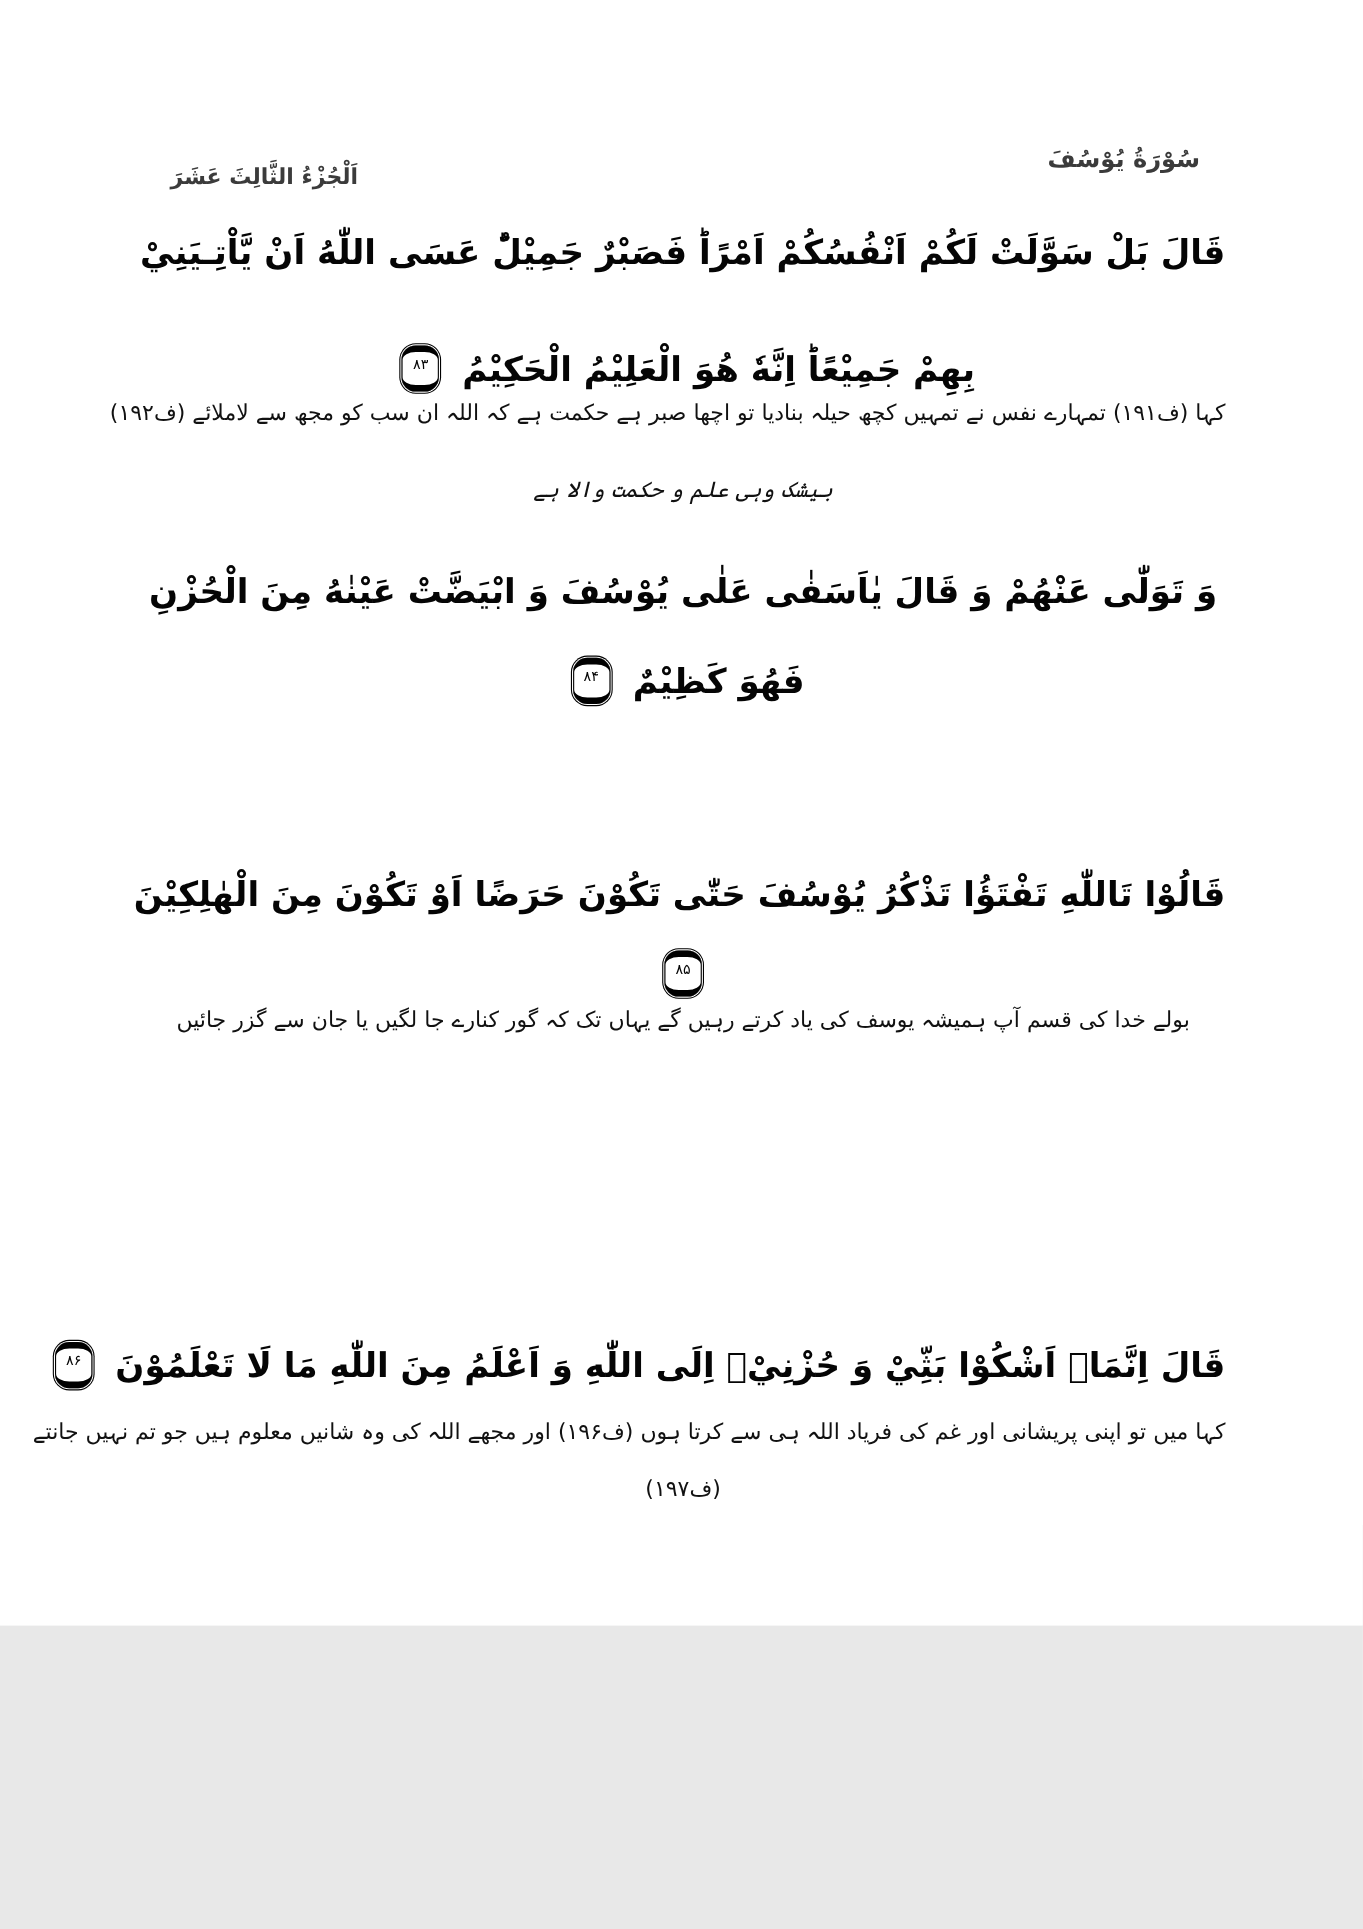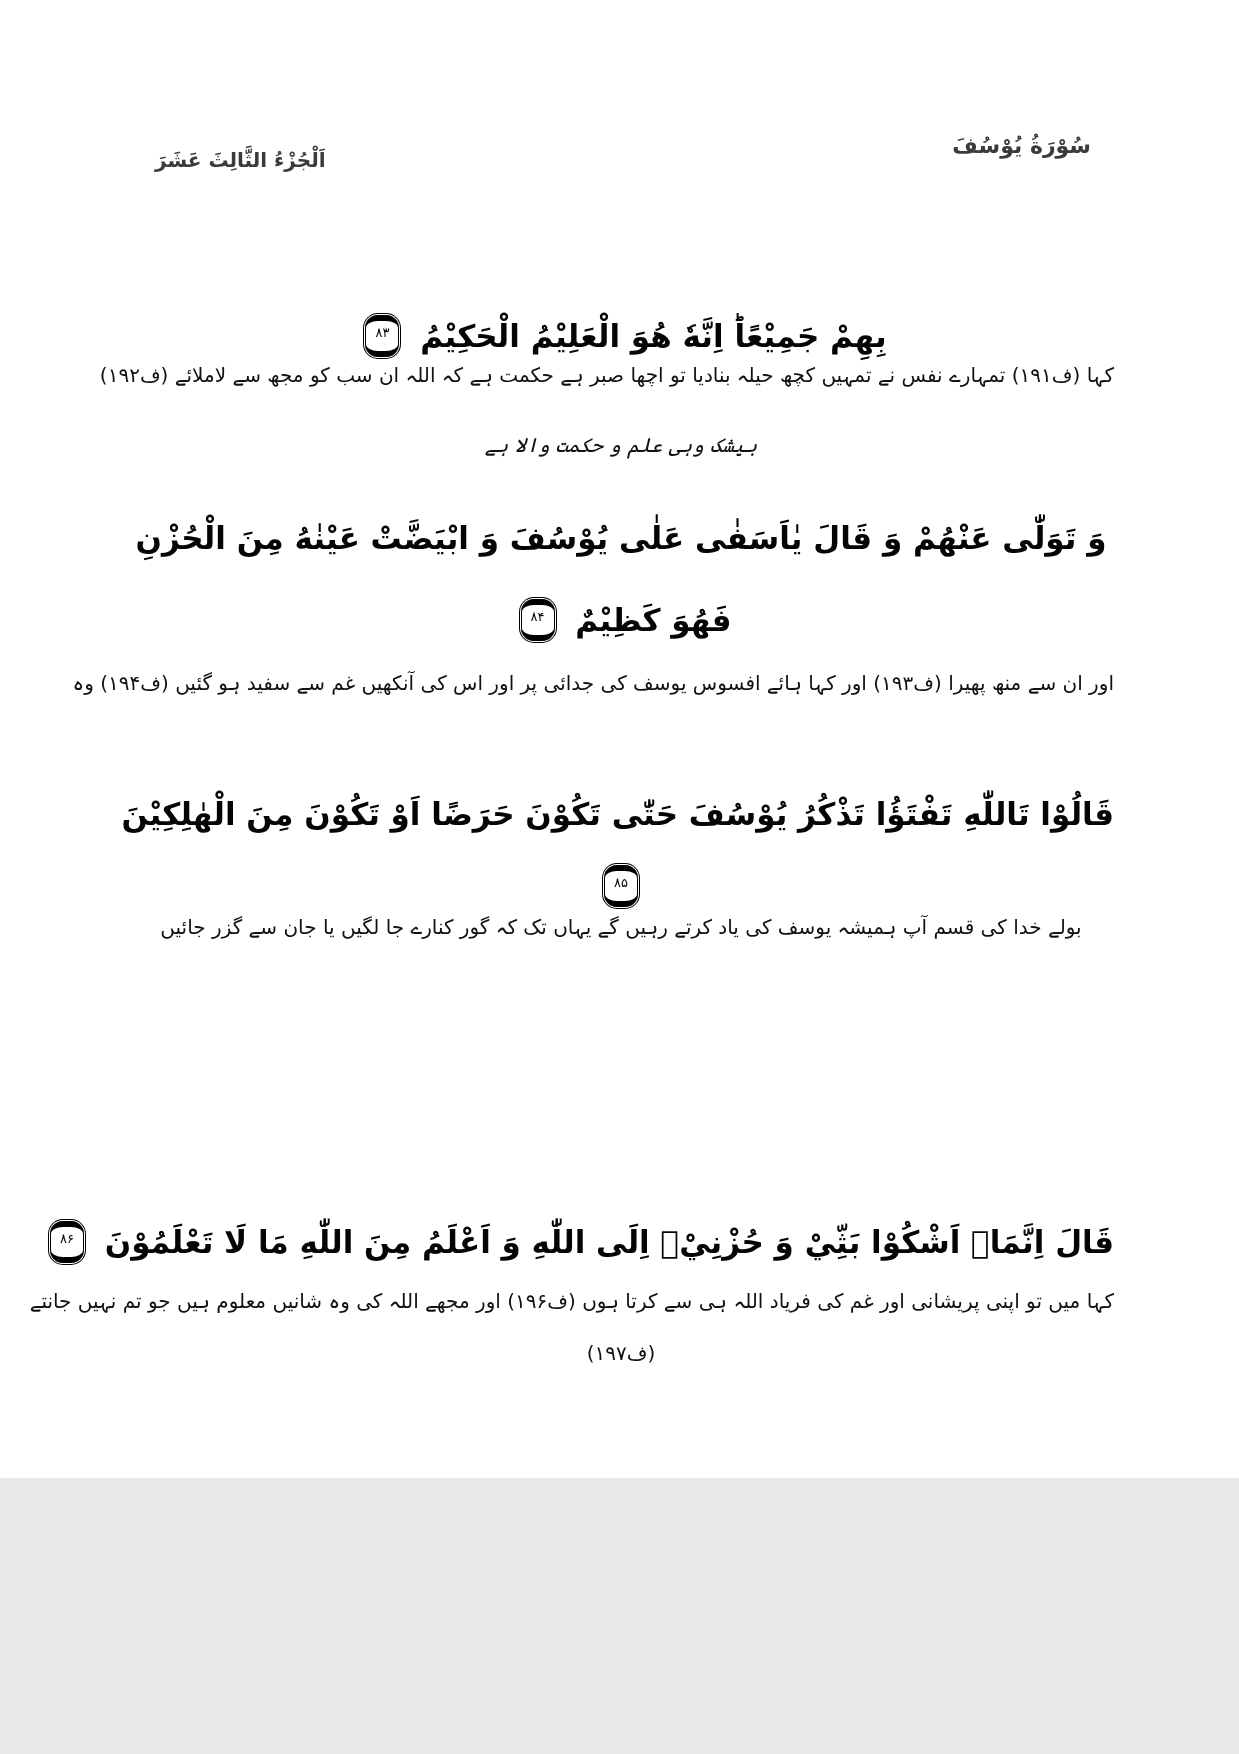--- a/index.html
+++ b/index.html
@@ -55,33 +55,33 @@
   .page-num .sep{font-weight:400;margin-left:6px;color:#44546a;}
 </style>
 </head>
 <body>
 
 <div class="page">
 
   <p class="hdr" style="left:155px;top:148px;">اَلْجُزْءُ الثَّالِثَ عَشَرَ</p>
   <p class="hdr" style="right:148px;top:133px;font-size:22px;">سُوْرَةُ يُوْسُفَ</p>
 
+  <p class="line arabic" style="top:206px;">قَالَ بَلْ سَوَّلَتْ لَكُمْ اَنْفُسُكُمْ اَمْرًاؕ فَصَبْرٌ جَمِيْلٌؕ عَسَى اللّٰهُ اَنْ يَّاْتِـيَنِيْ</p>
   <p class="line arabic" style="top:286px;margin-top:26px;">
     <span>بِهِمْ جَمِيْعًاؕ اِنَّهٗ هُوَ الْعَلِيْمُ الْحَكِيْمُ</span>
     <span class="vmarker">۸۳</span>
   </p>
   <p class="line urdu" style="top:360px;">کہا (ف۱۹۱) تمہارے نفس نے تمہیں کچھ حیلہ بنادیا تو اچھا صبر ہے حکمت ہے کہ اللہ ان سب کو مجھ سے لاملائے (ف۱۹۲)</p>
   <p class="line urdu" style="top:430px;font-style:italic;">بیشک وہی علم و حکمت والا ہے</p>
 
   <p class="line arabic" style="top:514px;">وَ تَوَلّٰى عَنْهُمْ وَ قَالَ يٰاَسَفٰى عَلٰى يُوْسُفَ وَ ابْيَضَّتْ عَيْنٰهُ مِنَ الْحُزْنِ</p>
   <p class="line arabic" style="top:596px;">
     <span>فَهُوَ كَظِيْمٌ</span>
     <span class="vmarker">۸۴</span>
   </p>
-  <p class="line urdu" style="top:668px;">اور ان سے منھ پھیرا (ف۱۹۳) اور کہا ہائے افسوس یوسف کی جدائی پر اور اس کی آنکھیں غم سے سفید ہو گئیں (ف۱۹۴) وہ</p>
 
   <p class="line arabic" style="top:790px;">قَالُوْا تَاللّٰهِ تَفْتَؤُا تَذْكُرُ يُوْسُفَ حَتّٰى تَكُوْنَ حَرَضًا اَوْ تَكُوْنَ مِنَ الْهٰلِكِيْنَ</p>
   <p class="line arabic" style="top:862px;">
     <span class="vmarker">۸۵</span>
   </p>
   <p class="line urdu" style="top:912px;">بولے خدا کی قسم آپ ہمیشہ یوسف کی یاد کرتے رہیں گے یہاں تک کہ گور کنارے جا لگیں یا جان سے گزر جائیں</p>
 
   <p class="line arabic" style="top:1218px;">
     <span>قَالَ اِنَّمَاۤ اَشْكُوْا بَثِّيْ وَ حُزْنِيْۤ اِلَى اللّٰهِ وَ اَعْلَمُ مِنَ اللّٰهِ مَا لَا تَعْلَمُوْنَ</span>
     <span class="vmarker">۸۶</span>

